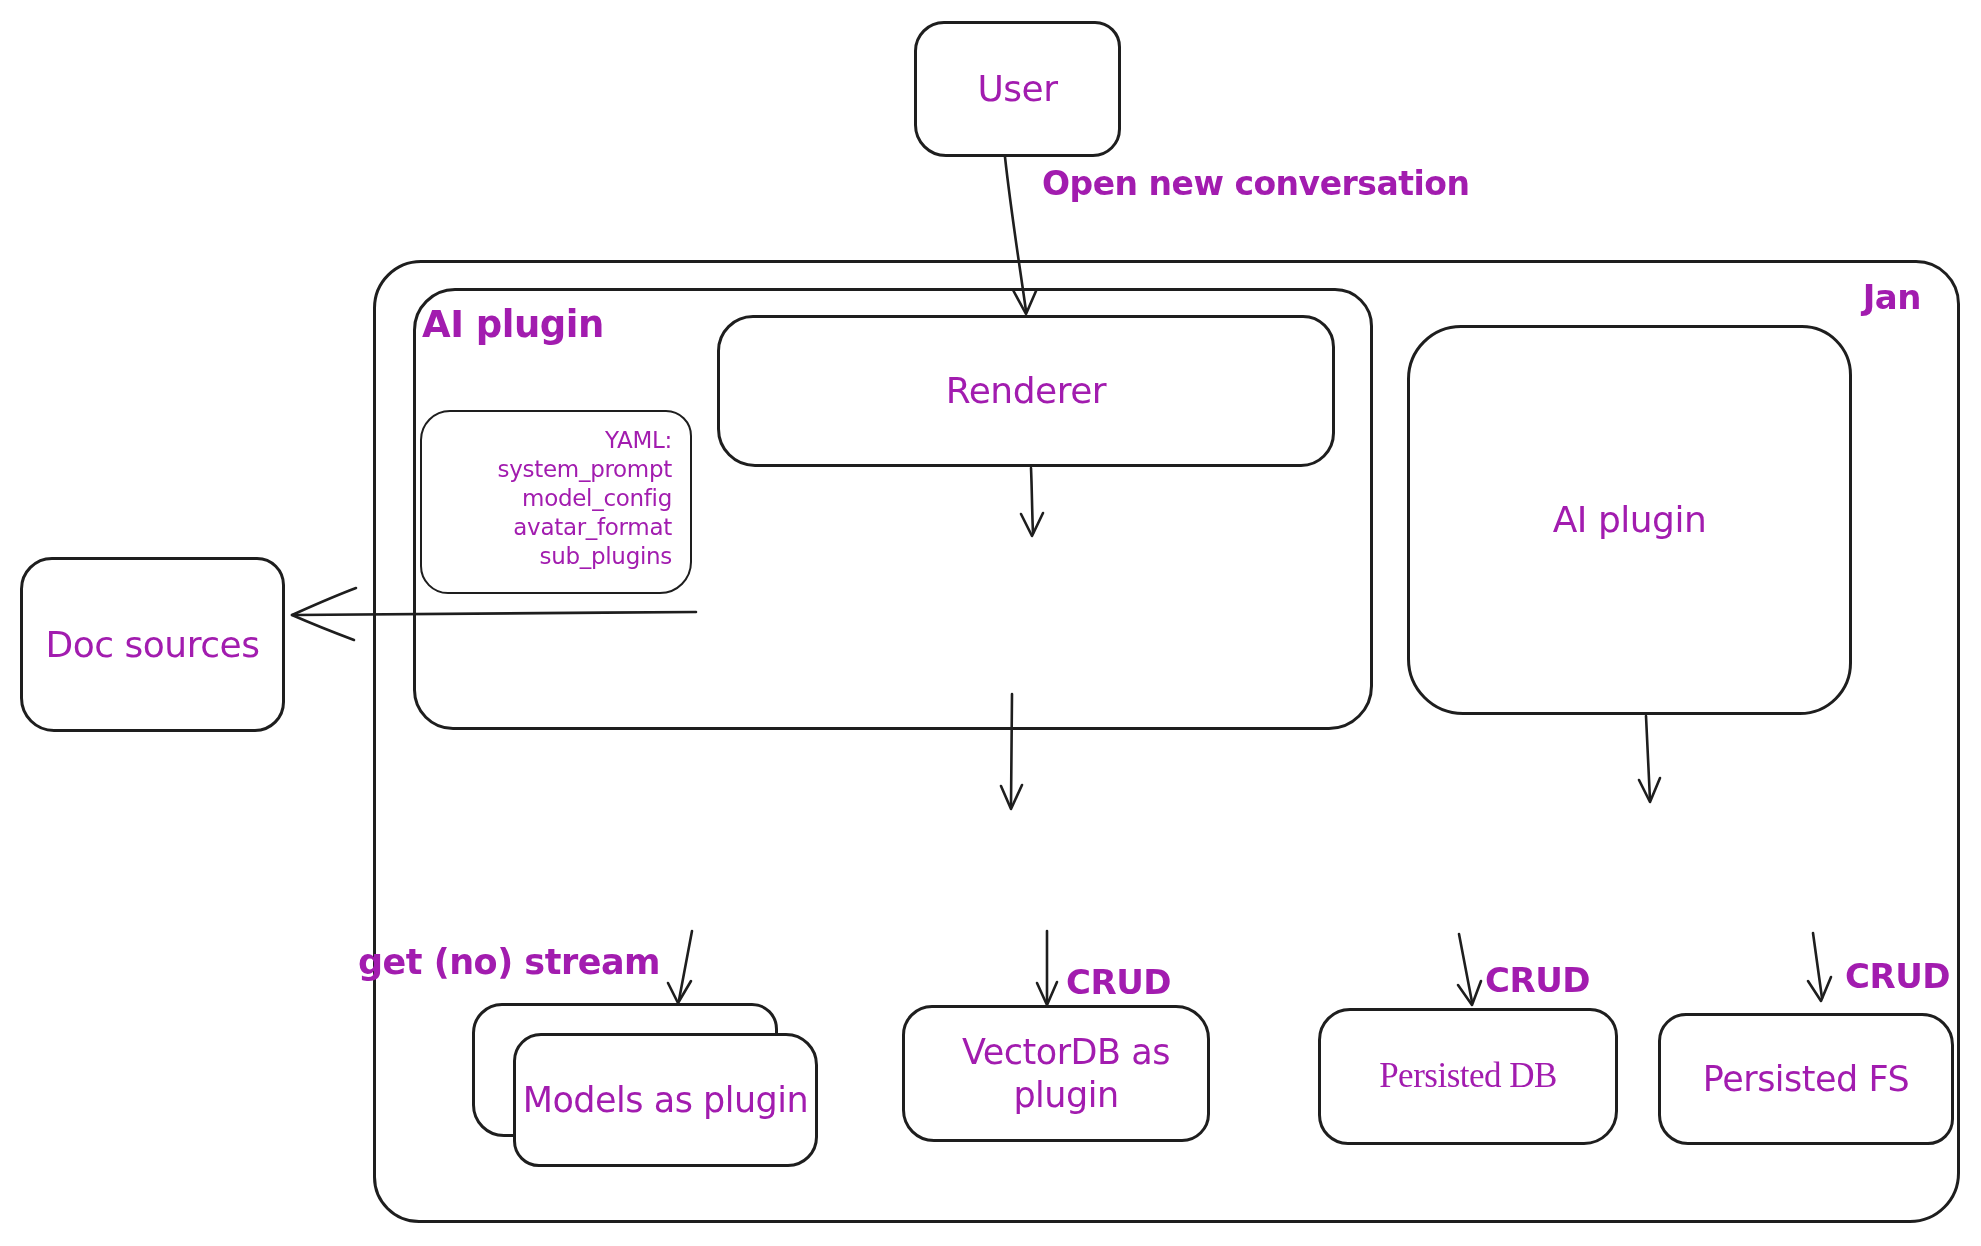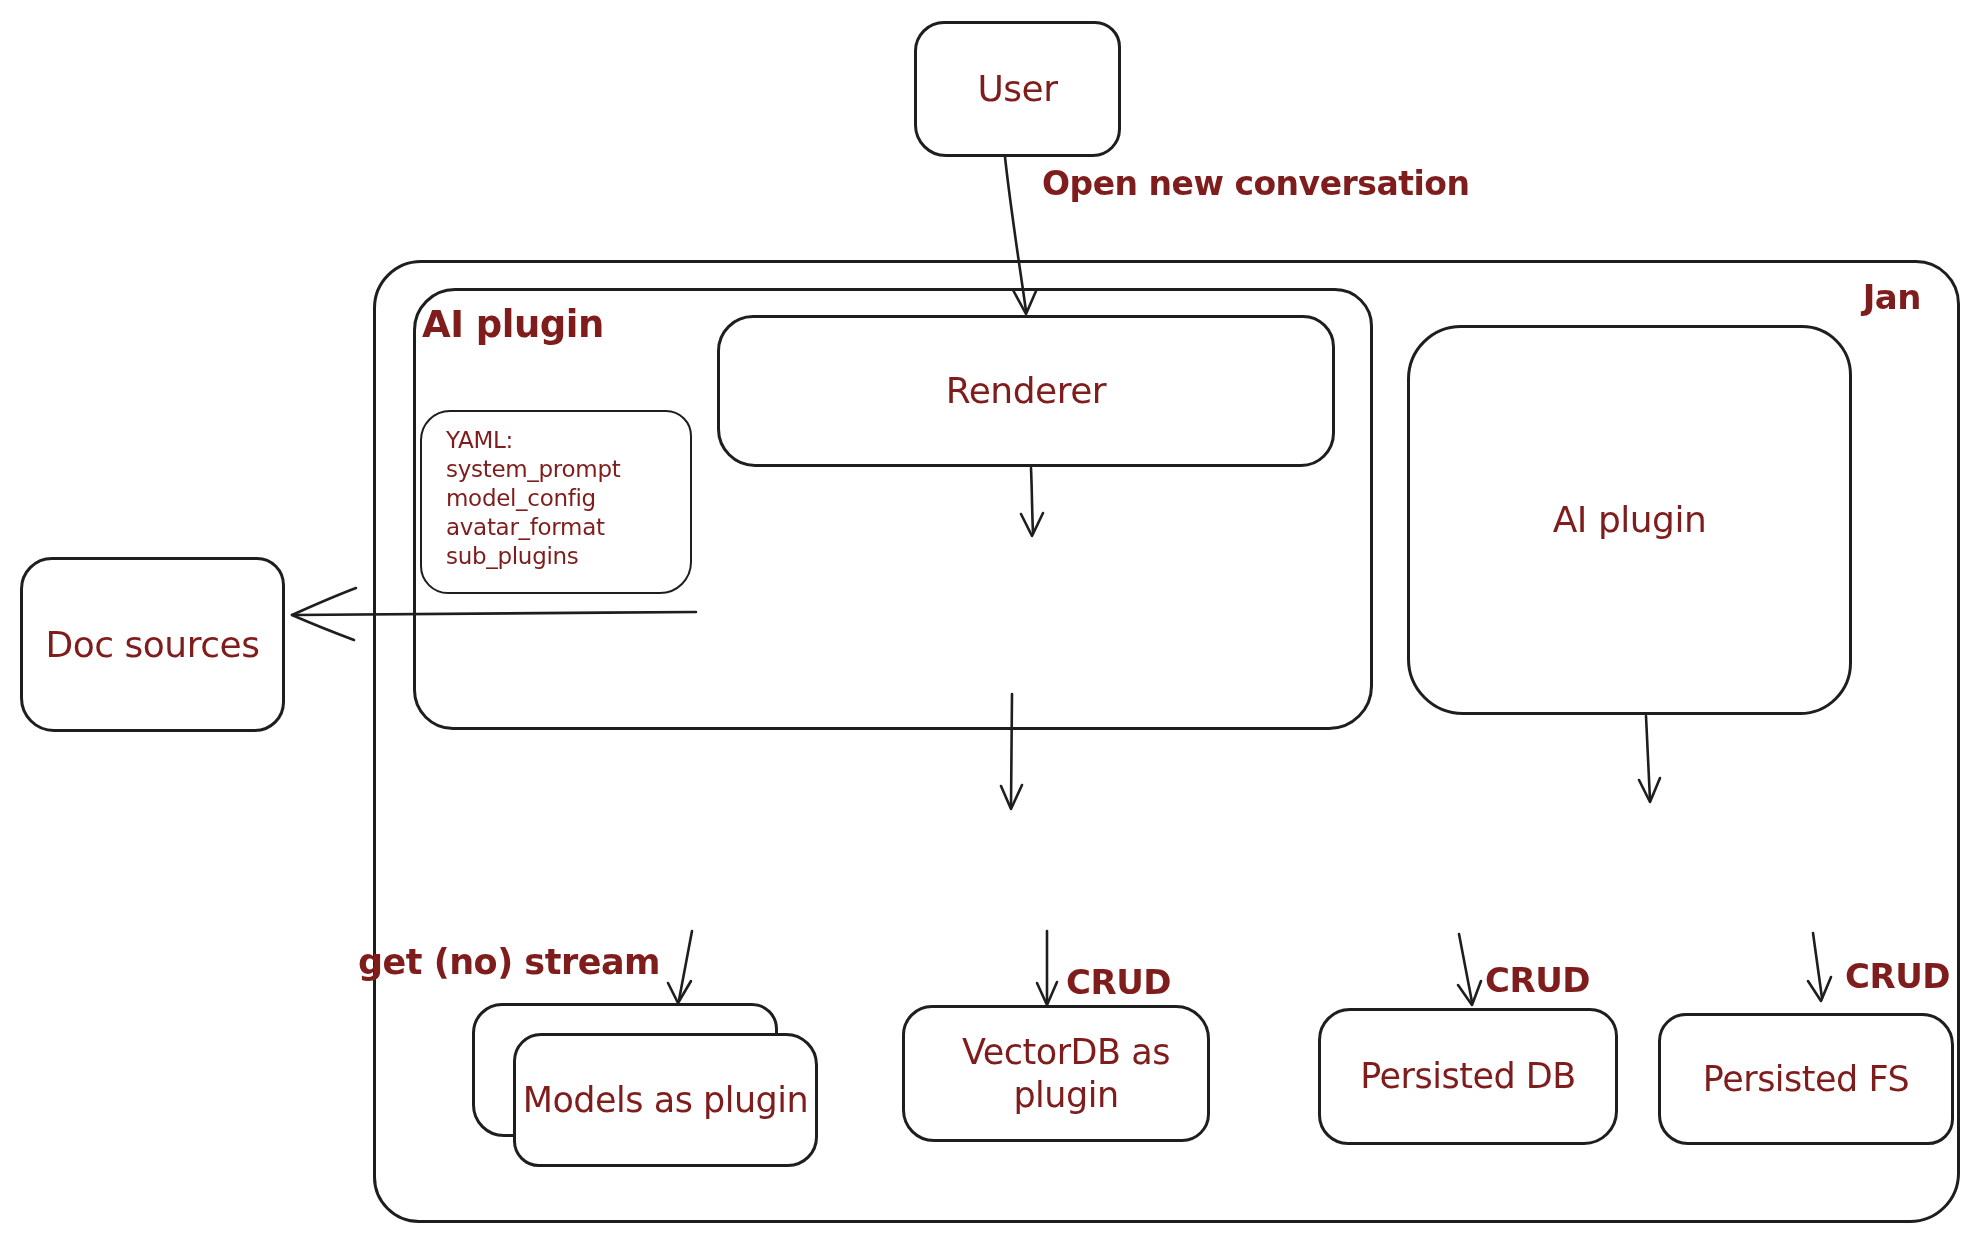--- a/index.html
+++ b/index.html
@@ -6,21 +6,21 @@
     margin: 0;
     padding: 0;
     background: #ffffff;
   }
   #canvas {
     position: relative;
     width: 1981px;
     height: 1246px;
     background: #ffffff;
     font-family: "DejaVu Sans", sans-serif;
-    color: #7f1d1d;
+    color: #a21caf;
     overflow: hidden;
   }
   .node {
     position: absolute;
     border: 3px solid #1e1e1e;
     background: #ffffff;
     display: flex;
     align-items: center;
     justify-content: center;
     text-align: center;
@@ -56,21 +56,21 @@
     stroke-linejoin: round;
   }
   .yaml-note {
     position: absolute;
     border: 2.6px solid #1e1e1e;
     border-radius: 30px 26px 32px 28px;
     background: #ffffff;
     box-sizing: border-box;
     font-size: 23px;
     line-height: 29px;
-    text-align: left;
+    text-align: right;
     padding: 14px 18px 10px 24px;
     letter-spacing: -0.3px;
   }
   .yaml-note div { white-space: nowrap; }
 </style>
 </head>
 <body>
 
 <div id="canvas">
 
@@ -151,21 +151,21 @@
 
   <div class="container-box" style="left:472px; top:1003px; width:306px; height:134px; border-radius:30px 26px 28px 32px; background:#ffffff;"></div>
   <div class="node" style="left:513px; top:1033px; width:305px; height:134px; border-radius:28px 32px 30px 26px; font-size:35px;">
     <span>Models as plugin</span>
   </div>
 
   <div class="node" style="left:902px; top:1005px; width:308px; height:137px; border-radius:30px 34px 28px 32px; font-size:35px;padding-left:20px;">
     <span>VectorDB as plugin</span>
   </div>
 
-  <div class="node" style="left:1318px; top:1008px; width:300px; height:137px; border-radius:32px 28px 34px 30px; font-size:35px;">
+  <div class="node" style="left:1318px; top:1008px; width:300px; height:137px; border-radius:32px 28px 34px 30px; font-size:35px;font-family:Liberation Serif, serif;">
     <span>Persisted DB</span>
   </div>
 
   <div class="node" style="left:1658px; top:1013px; width:296px; height:132px; border-radius:28px 32px 26px 30px; font-size:35px;">
     <span>Persisted FS</span>
   </div>
 
 </div>
 
 </body></html>

